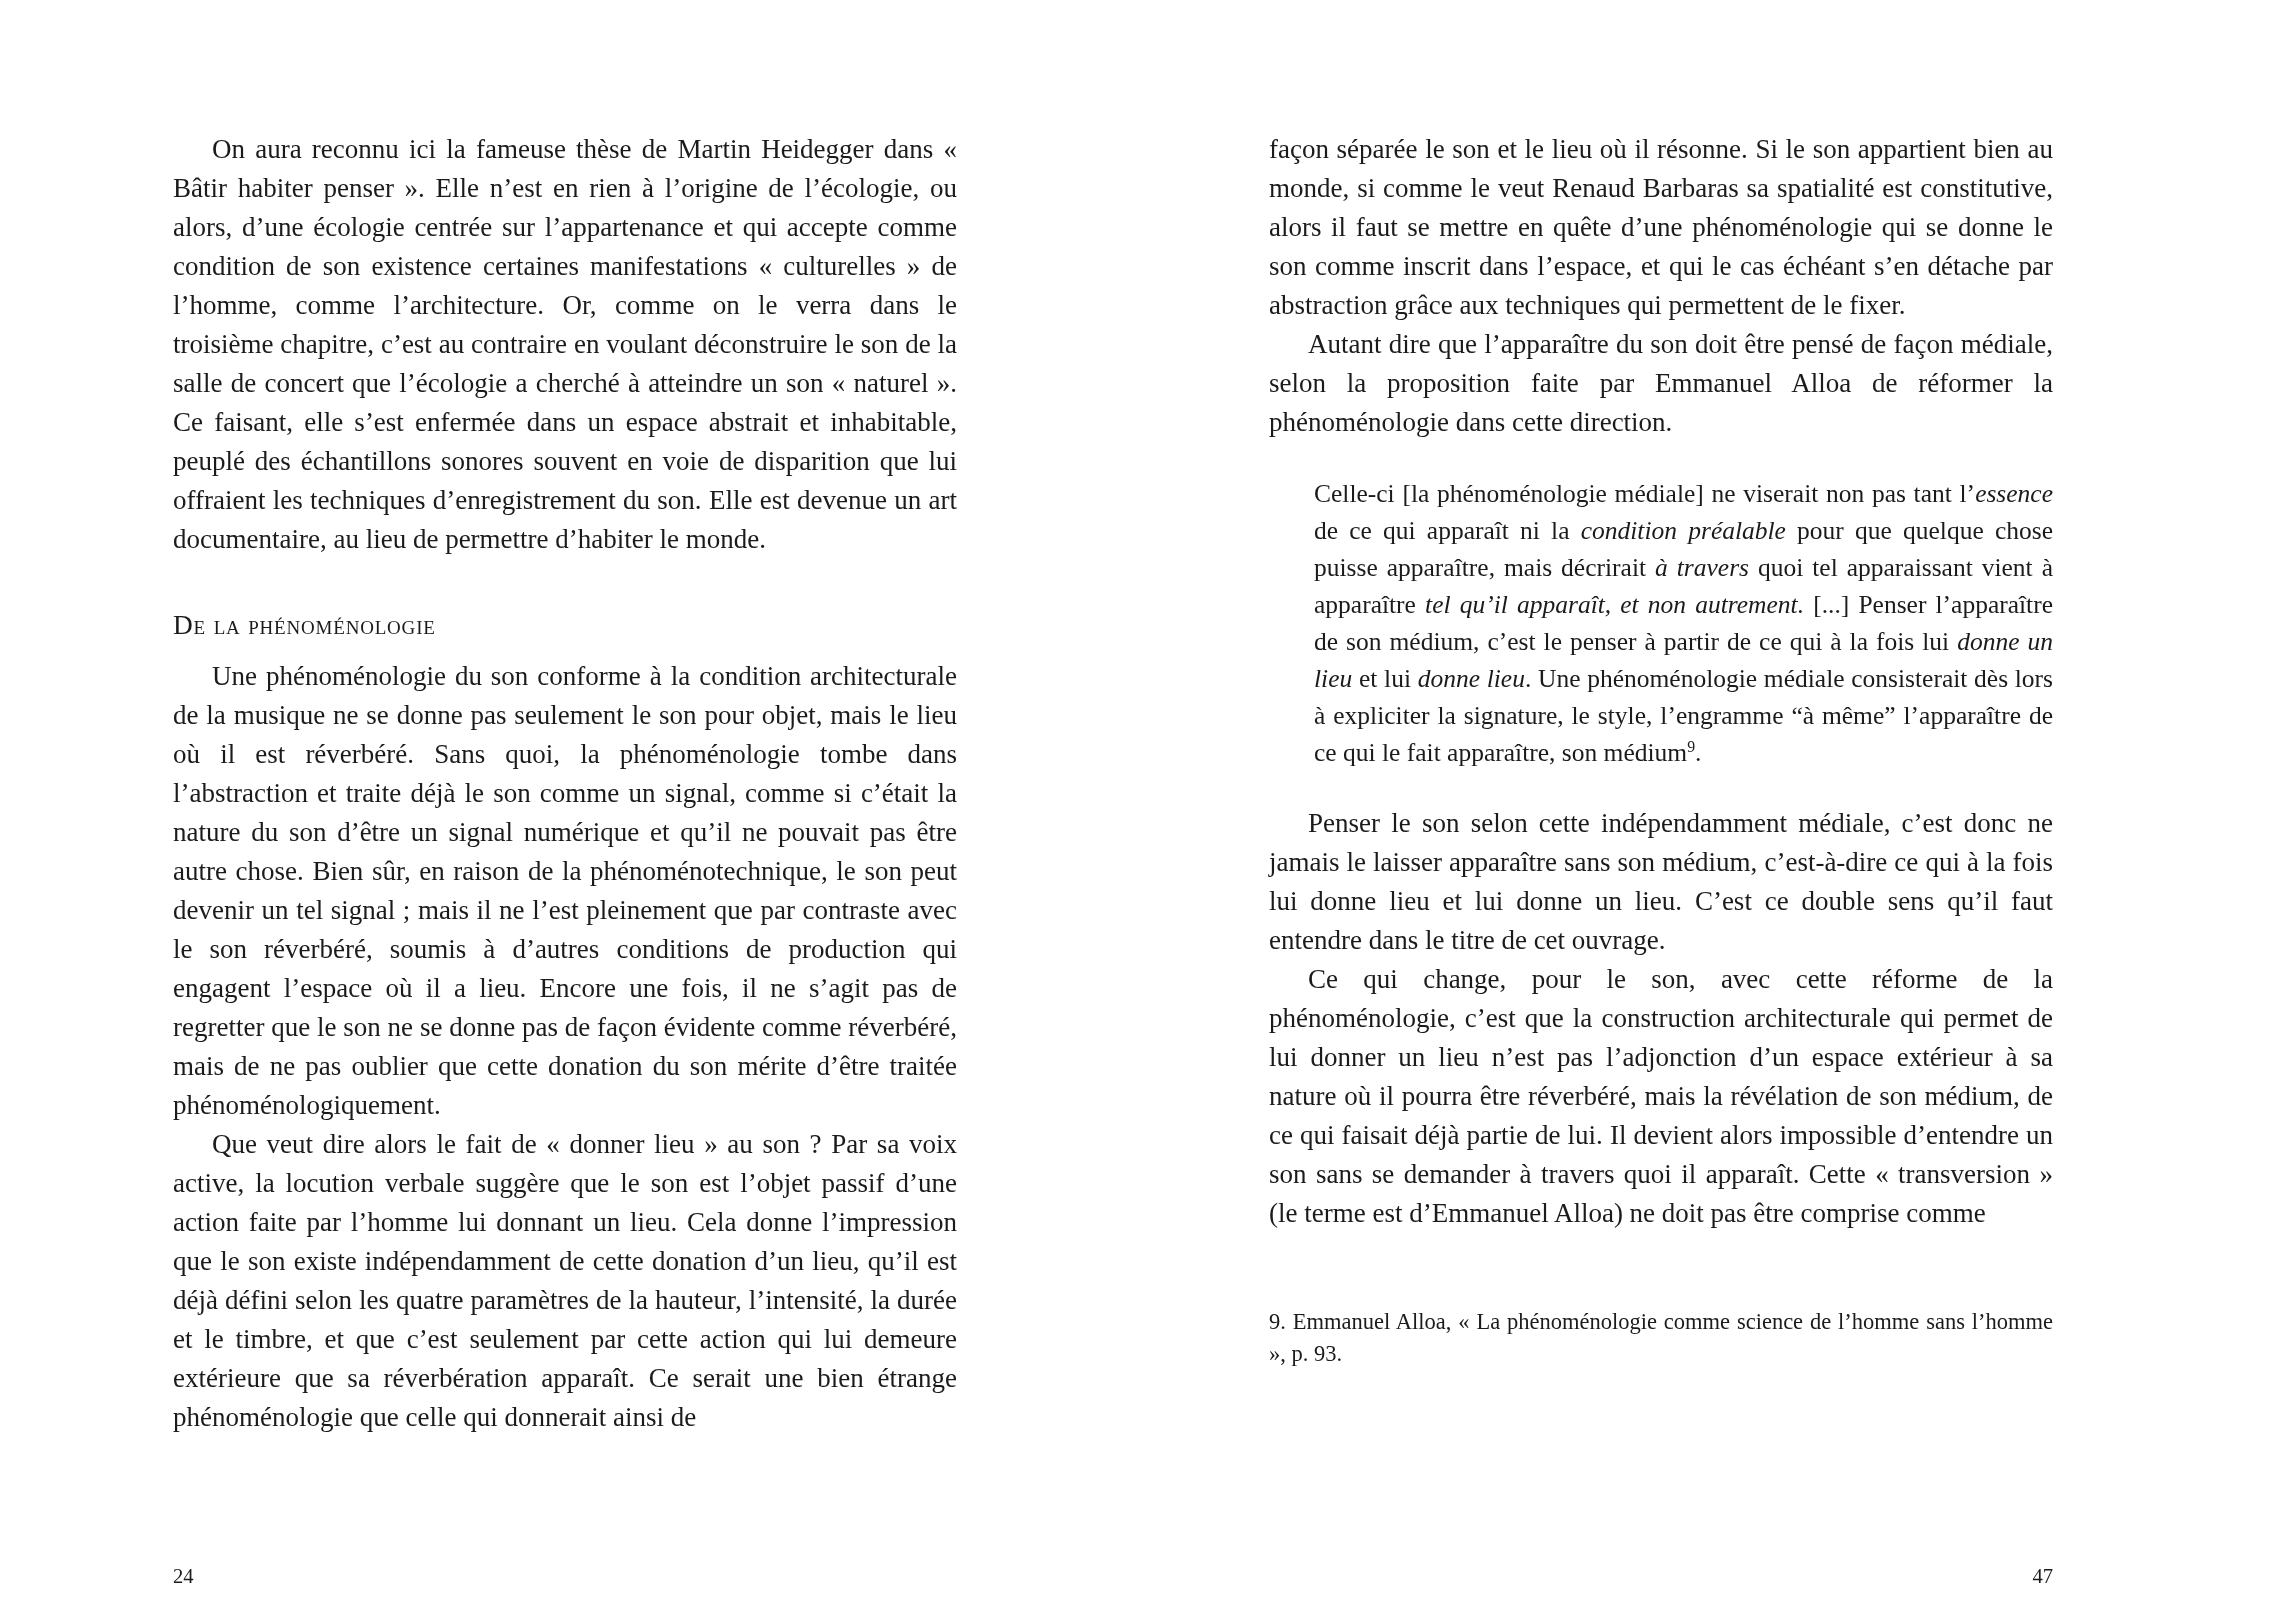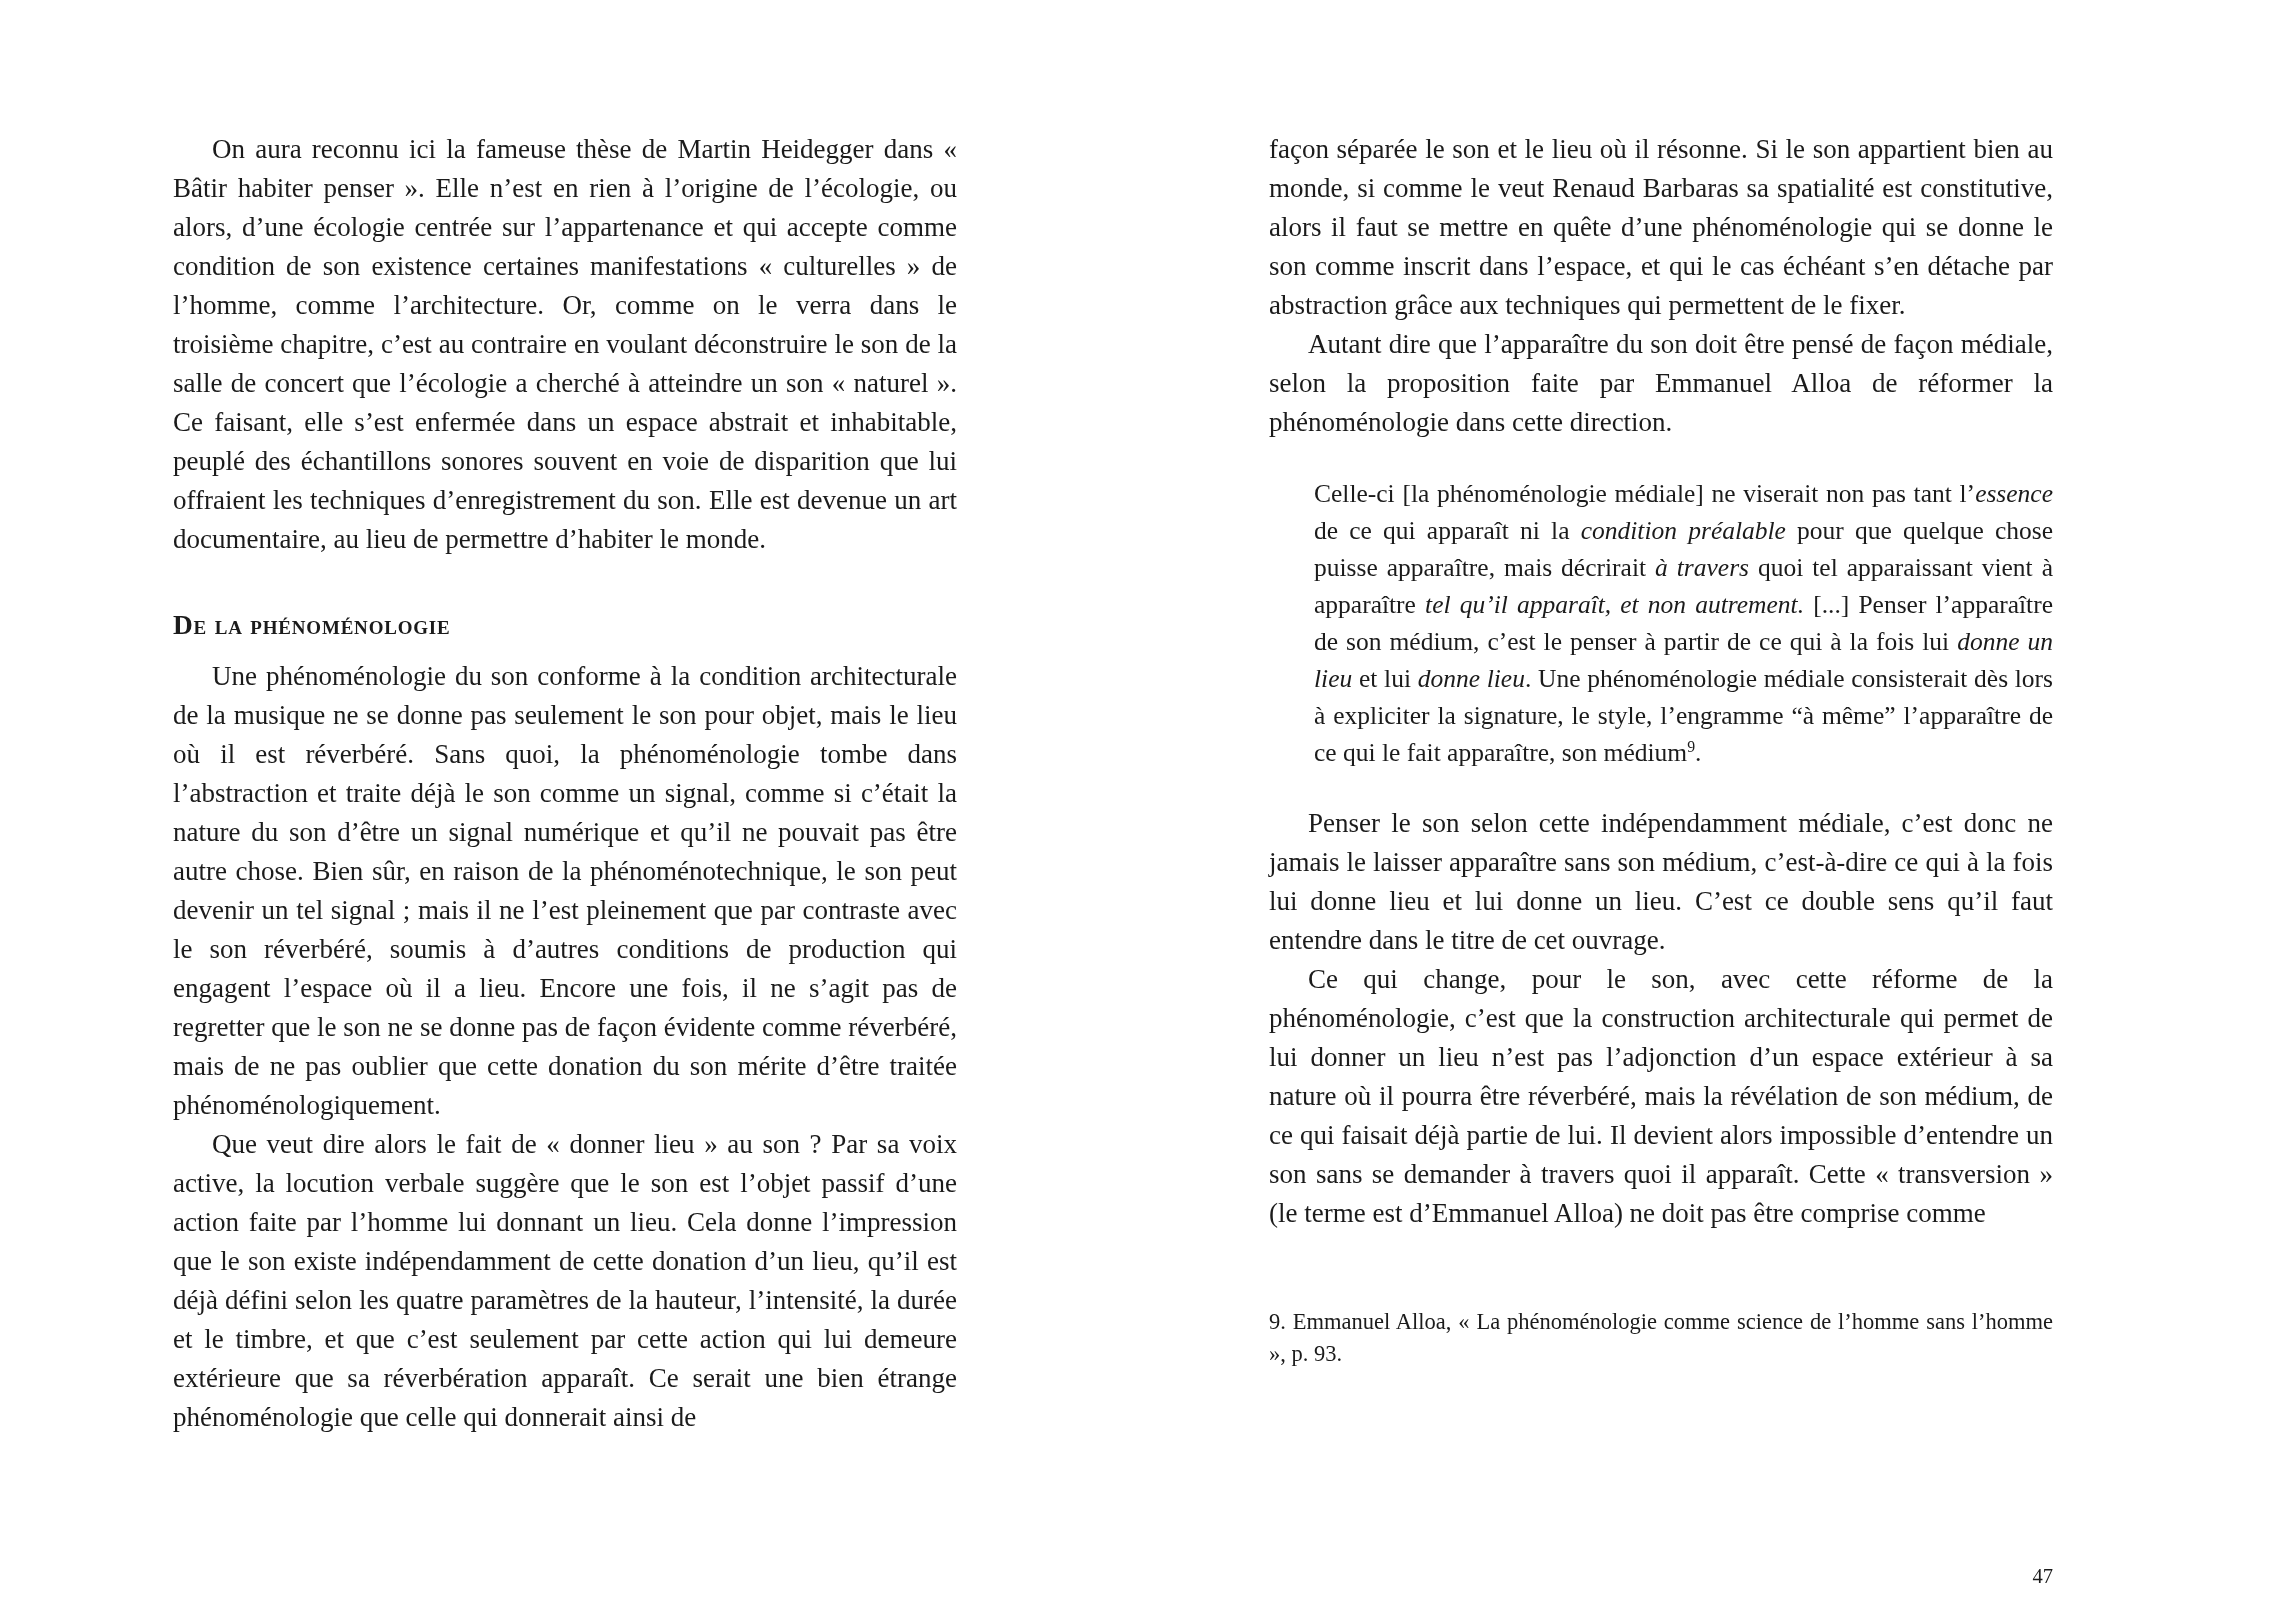--- a/index.html
+++ b/index.html
@@ -34,21 +34,21 @@
     margin: 0;
     font-size: 27px;
     line-height: 39px;
     text-align: justify;
     hyphens: auto;
   }
   p.indent { text-indent: 39px; }
 
   h2.section-heading {
     font-size: 27.4px;
-    font-weight: 700;
+    font-weight: 400;
     font-variant: small-caps;
     letter-spacing: 0.8px;
     margin: 51px 0 15.7px 0;
   }
 
   .block-quote {
     margin: 33px 0 33px 45px;
     font-size: 25.5px;
     line-height: 37px;
     text-align: justify;
@@ -80,20 +80,21 @@
 </head>
 <body>
 
 <div class="page page-left">
   <div class="text-block">
     <p class="body-par indent">On aura reconnu ici la fameuse thèse de Martin Heidegger dans « Bâtir habiter penser ». Elle n’est en rien à l’origine de l’écologie, ou alors, d’une écologie centrée sur l’appartenance et qui accepte comme condition de son existence certaines manifestations « culturelles » de l’homme, comme l’architecture. Or, comme on le verra dans le troisième chapitre, c’est au contraire en voulant déconstruire le son de la salle de concert que l’écologie a cherché à atteindre un son « naturel ». Ce faisant, elle s’est enfermée dans un espace abstrait et inhabitable, peuplé des échantillons sonores souvent en voie de disparition que lui offraient les techniques d’enregistrement du son. Elle est devenue un art documentaire, au lieu de permettre d’habiter le monde.</p>
     <h2 class="section-heading">De la phénoménologie</h2>
     <p class="body-par indent">Une phénoménologie du son conforme à la condition architecturale de la musique ne se donne pas seulement le son pour objet, mais le lieu où il est réverbéré. Sans quoi, la phénoménologie tombe dans l’abstraction et traite déjà le son comme un signal, comme si c’était la nature du son d’être un signal numérique et qu’il ne pouvait pas être autre chose. Bien sûr, en raison de la phénoménotechnique, le son peut devenir un tel signal ; mais il ne l’est pleinement que par contraste avec le son réverbéré, soumis à d’autres conditions de production qui engagent l’espace où il a lieu. Encore une fois, il ne s’agit pas de regretter que le son ne se donne pas de façon évidente comme réverbéré, mais de ne pas oublier que cette donation du son mérite d’être traitée phénoménologiquement.</p>
     <p class="body-par indent">Que veut dire alors le fait de « donner lieu » au son ? Par sa voix active, la locution verbale suggère que le son est l’objet passif d’une action faite par l’homme lui donnant un lieu. Cela donne l’impression que le son existe indépendamment de cette donation d’un lieu, qu’il est déjà défini selon les quatre paramètres de la hauteur, l’intensité, la durée et le timbre, et que c’est seulement par cette action qui lui demeure extérieure que sa réverbération apparaît. Ce serait une bien étrange phénoménologie que celle qui donnerait ainsi de</p>
   </div>
+  <div class="folio folio-left">24</div>
 </div>
 
 <div class="page page-right">
   <div class="text-block">
     <p class="body-par">façon séparée le son et le lieu où il résonne. Si le son appartient bien au monde, si comme le veut Renaud Barbaras sa spatialité est constitutive, alors il faut se mettre en quête d’une phénoménologie qui se donne le son comme inscrit dans l’espace, et qui le cas échéant s’en détache par abstraction grâce aux techniques qui permettent de le fixer.</p>
     <p class="body-par indent">Autant dire que l’apparaître du son doit être pensé de façon médiale, selon la proposition faite par Emmanuel Alloa de réformer la phénoménologie dans cette direction.</p>
     <div class="block-quote"><span>Celle-ci [la phénoménologie médiale] ne viserait non pas tant l’</span><span class="it">essence</span><span> de ce qui apparaît ni la </span><span class="it">condition préalable</span><span> pour que quelque chose puisse apparaître, mais décrirait </span><span class="it">à travers</span><span> quoi tel apparaissant vient à apparaître </span><span class="it">tel qu’il apparaît, et non autrement.</span><span> [...] Penser l’apparaître de son médium, c’est le penser à partir de ce qui à la fois lui </span><span class="it">donne un lieu</span><span> et lui </span><span class="it">donne lieu</span><span>. Une phénoménologie médiale consisterait dès lors à expliciter la signature, le style, l’engramme “à même” l’apparaître de ce qui le fait apparaître, son médium</span><sup>9</sup><span>.</span></div>
     <p class="body-par indent">Penser le son selon cette indépendamment médiale, c’est donc ne jamais le laisser apparaître sans son médium, c’est-à-dire ce qui à la fois lui donne lieu et lui donne un lieu. C’est ce double sens qu’il faut entendre dans le titre de cet ouvrage.</p>
     <p class="body-par indent">Ce qui change, pour le son, avec cette réforme de la phénoménologie, c’est que la construction architecturale qui permet de lui donner un lieu n’est pas l’adjonction d’un espace extérieur à sa nature où il pourra être réverbéré, mais la révélation de son médium, de ce qui faisait déjà partie de lui. Il devient alors impossible d’entendre un son sans se demander à travers quoi il apparaît. Cette « transversion » (le terme est d’Emmanuel Alloa) ne doit pas être comprise comme</p>
     <div class="footnote">9. Emmanuel Alloa, « La phénoménologie comme science de l’homme sans l’homme », p. 93.</div>

